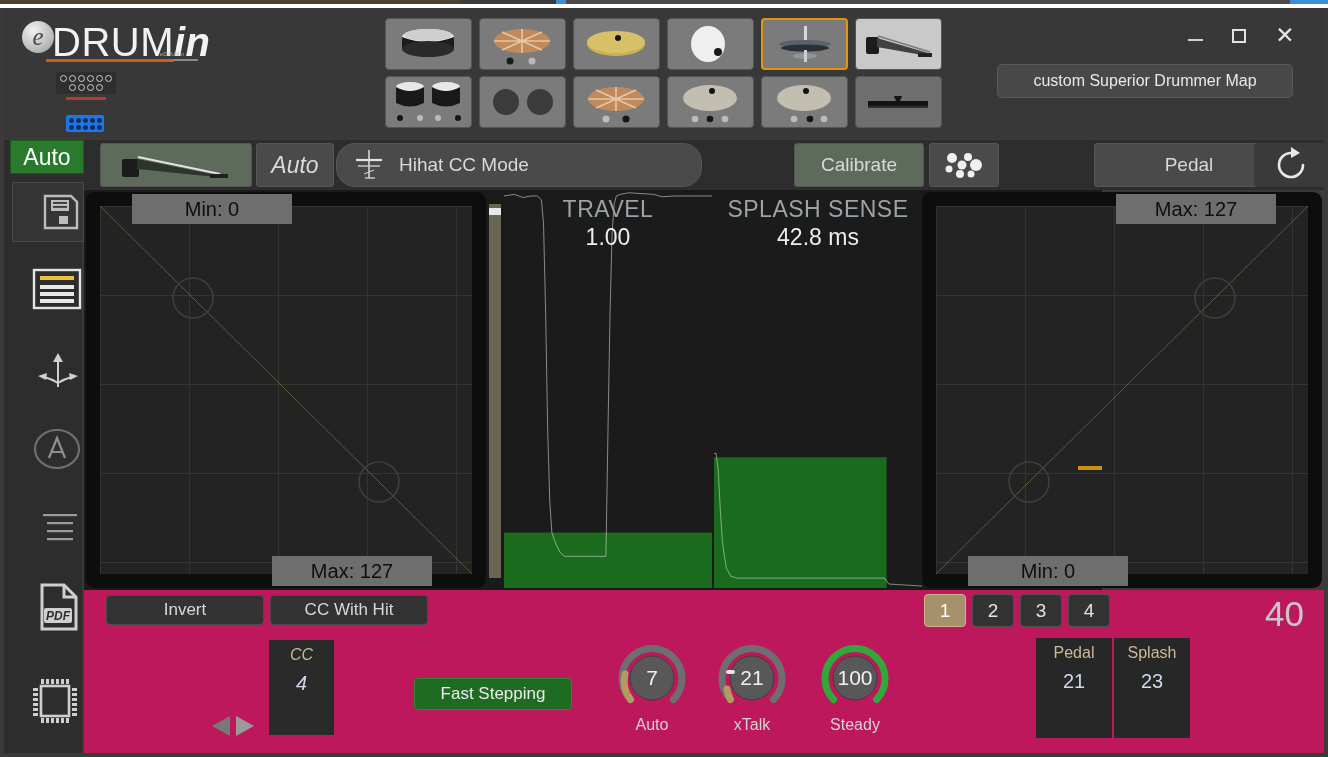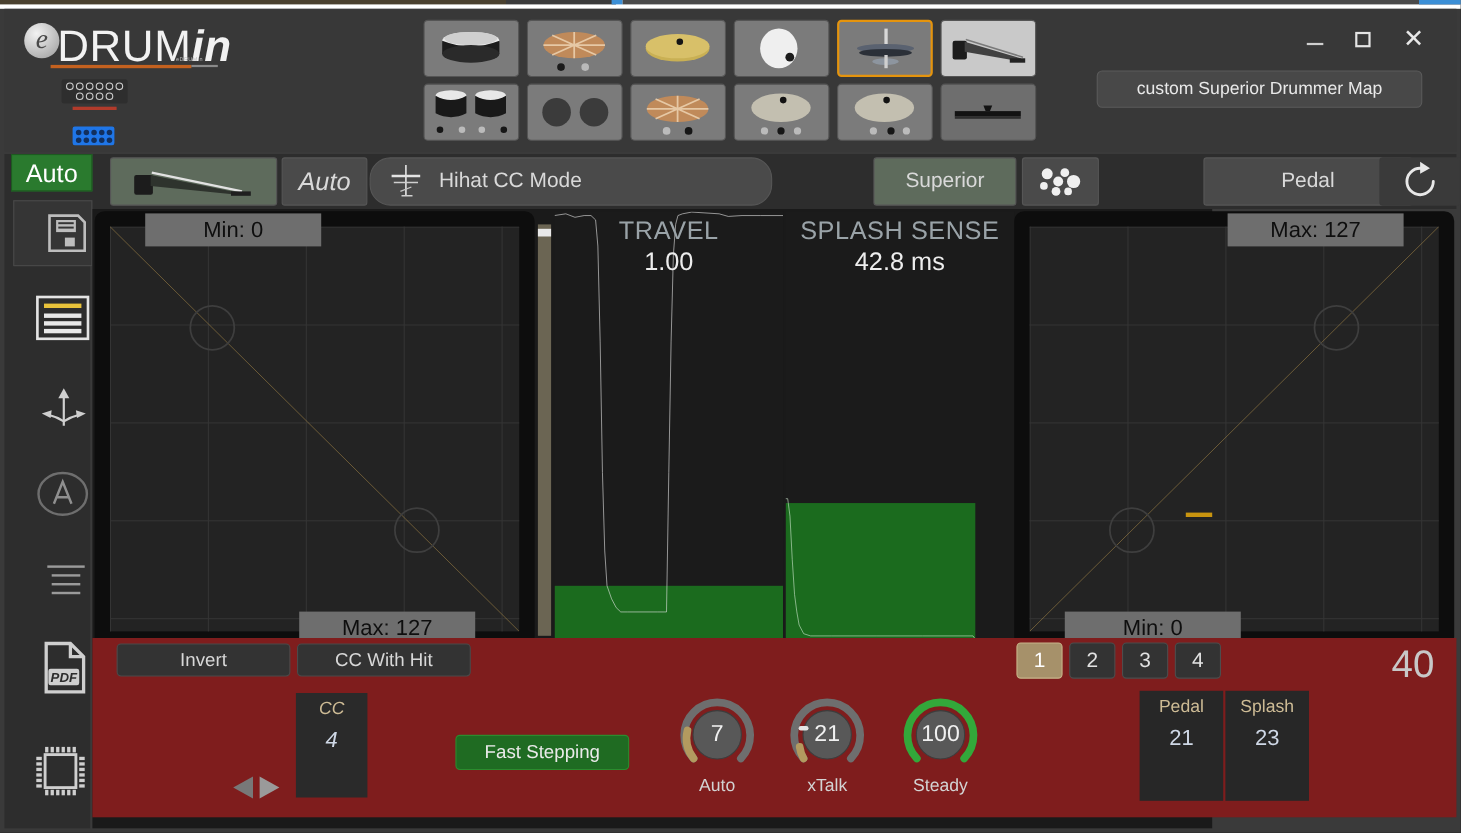--- a/index.html
+++ b/index.html
@@ -89,21 +89,21 @@
   .vslider{position:absolute;left:405px;top:14px;width:12px;height:374px;background:#6b6553;}
   .vslider .knob{position:absolute;left:0;top:4px;width:12px;height:7px;background:#e8e8e8;}
   .edgemark{position:absolute;right:0px;top:276px;width:24px;height:4px;background:#c8940f;}
 
   .travel{position:absolute;left:420px;top:2px;width:208px;height:396px;background:#1b1b1b;overflow:hidden;}
   .splash{position:absolute;left:630px;top:2px;width:208px;height:396px;background:#1b1b1b;overflow:hidden;}
   .pnlTitle{position:absolute;top:4px;width:100%;text-align:center;color:#9aa3a8;font-size:23px;letter-spacing:0.5px;}
   .pnlVal{position:absolute;top:32px;width:100%;text-align:center;color:#ededed;font-size:23px;}
 
   
-  .bottom{position:absolute;left:0;top:390px;width:1240px;height:163px;background:#7f1d1d;}
+  .bottom{position:absolute;left:0;top:400px;width:1240px;height:163px;background:#be185d;}
   .bbtn{position:absolute;top:5px;height:30px;background:#333;border:1px solid #4a4a4a;border-radius:4px;
      color:#d8d8d8;font-size:17px;text-align:center;line-height:28px;}
   .bInvert{left:22px;width:158px;}
   .bCCHit{left:186px;width:158px;}
 
   .numtabs{position:absolute;left:840px;top:4px;display:flex;gap:6px;}
   .ntab{width:42px;height:33px;background:#333;border:1px solid #4d4d4d;border-radius:4px;color:#e2e2e2;
      font-size:19px;text-align:center;line-height:31px;}
   .ntab.on{background:#a6916a;color:#fff;border-color:#c8b489;}
   .bigval{position:absolute;right:20px;top:4px;font-size:35px;color:#c8c8c8;}
@@ -306,21 +306,21 @@
       <svg width="32" height="34" viewBox="0 0 32 34">
           <line x1="16" y1="2" x2="16" y2="30" stroke="#d8d8d8" stroke-width="1.6"></line>
           <line x1="3" y1="12" x2="29" y2="12" stroke="#e4e4e4" stroke-width="2.2"></line>
           <line x1="5" y1="18" x2="27" y2="18" stroke="#cfcfcf" stroke-width="1.4"></line>
           <path d="M12 30 L22 30" stroke="#d0d0d0" stroke-width="1.4"></path>
           <path d="M11 26 L21 22" stroke="#c8c8c8" stroke-width="1.2"></path>
         </svg>
       <span>Hihat CC Mode</span>
     </div>
 
-    <div class="tb2btn calib">Superior</div>
+    <div class="tb2btn calib">Calibrate</div>
 
     <div class="tb2btn dotsbtn">
       <svg width="48" height="30" viewBox="0 0 48 30">
           <circle cx="12" cy="8" r="5" fill="#f0f0f0"></circle>
           <circle cx="28" cy="7" r="4" fill="#f0f0f0"></circle>
           <circle cx="22" cy="15" r="4.5" fill="#f0f0f0"></circle>
           <circle cx="36" cy="15" r="6" fill="#f0f0f0"></circle>
           <circle cx="9" cy="19" r="3.5" fill="#f0f0f0"></circle>
           <circle cx="20" cy="24" r="4" fill="#f0f0f0"></circle>
           <circle cx="31" cy="24" r="3.5" fill="#f0f0f0"></circle>

